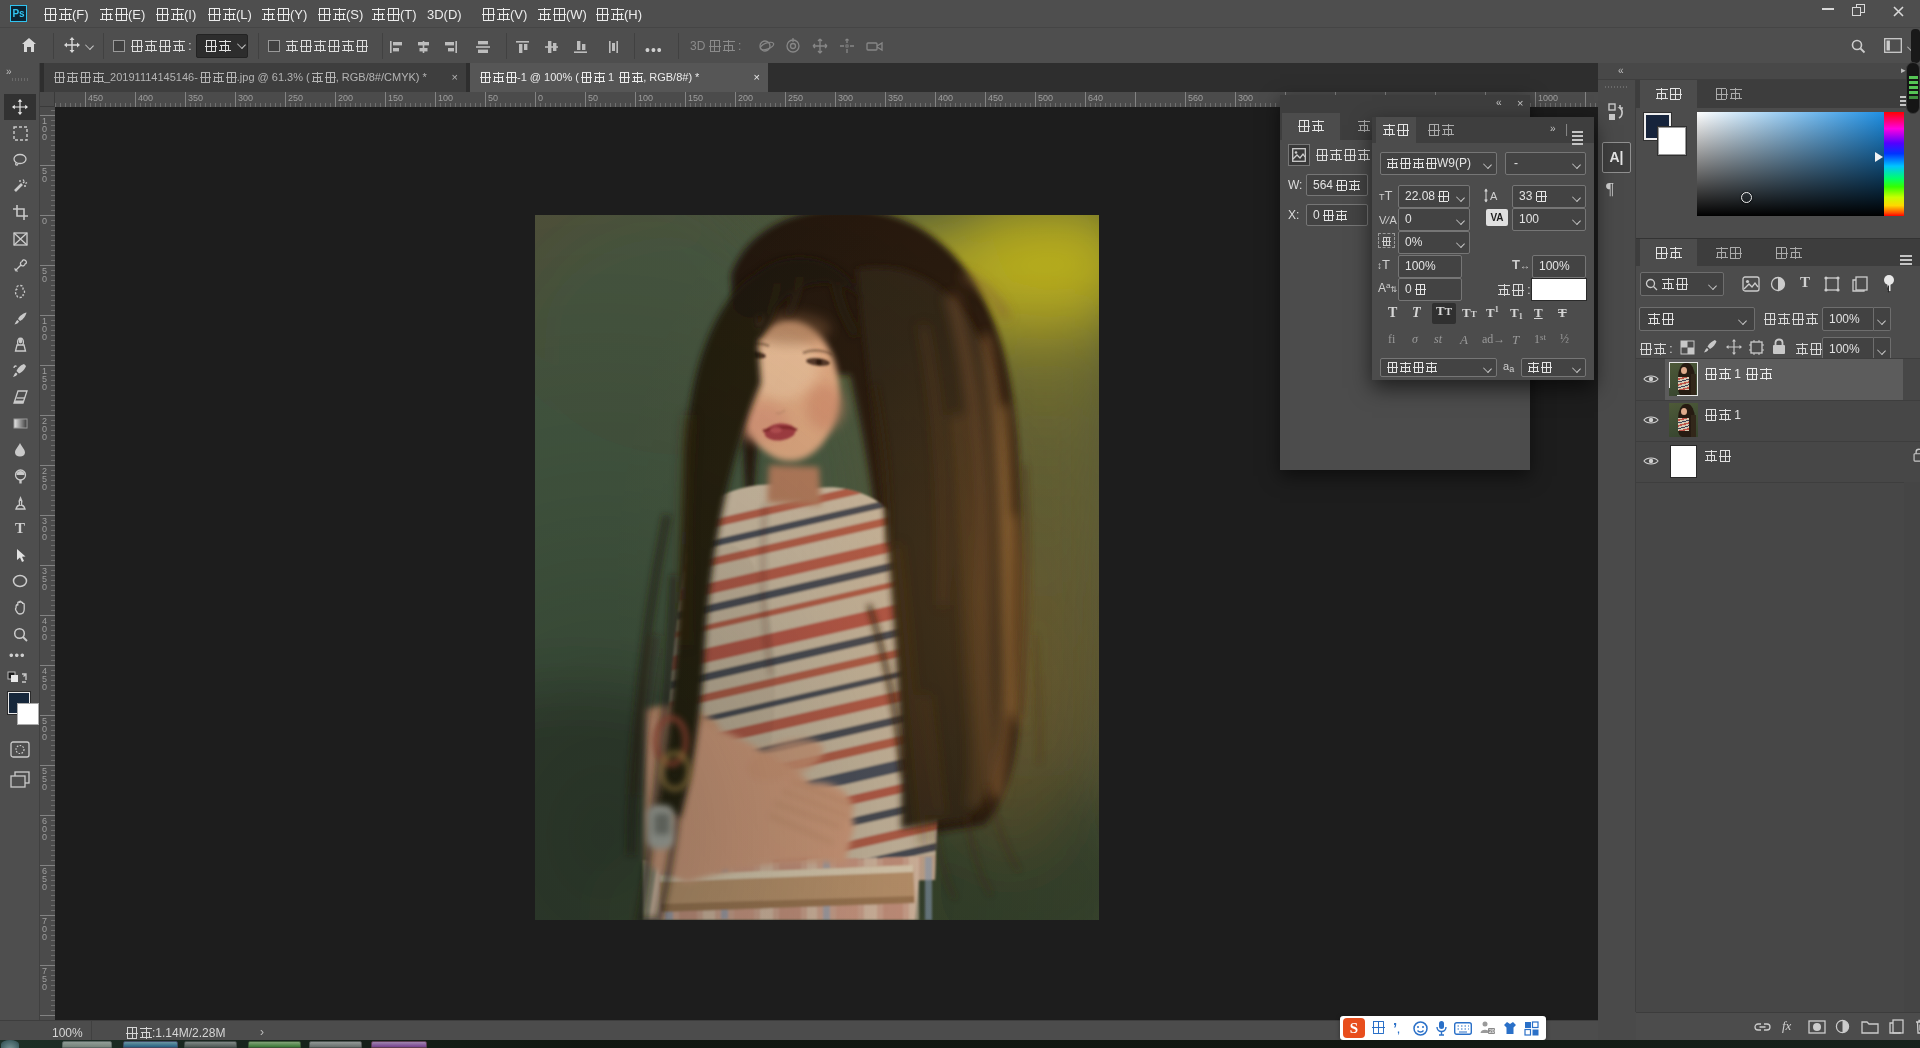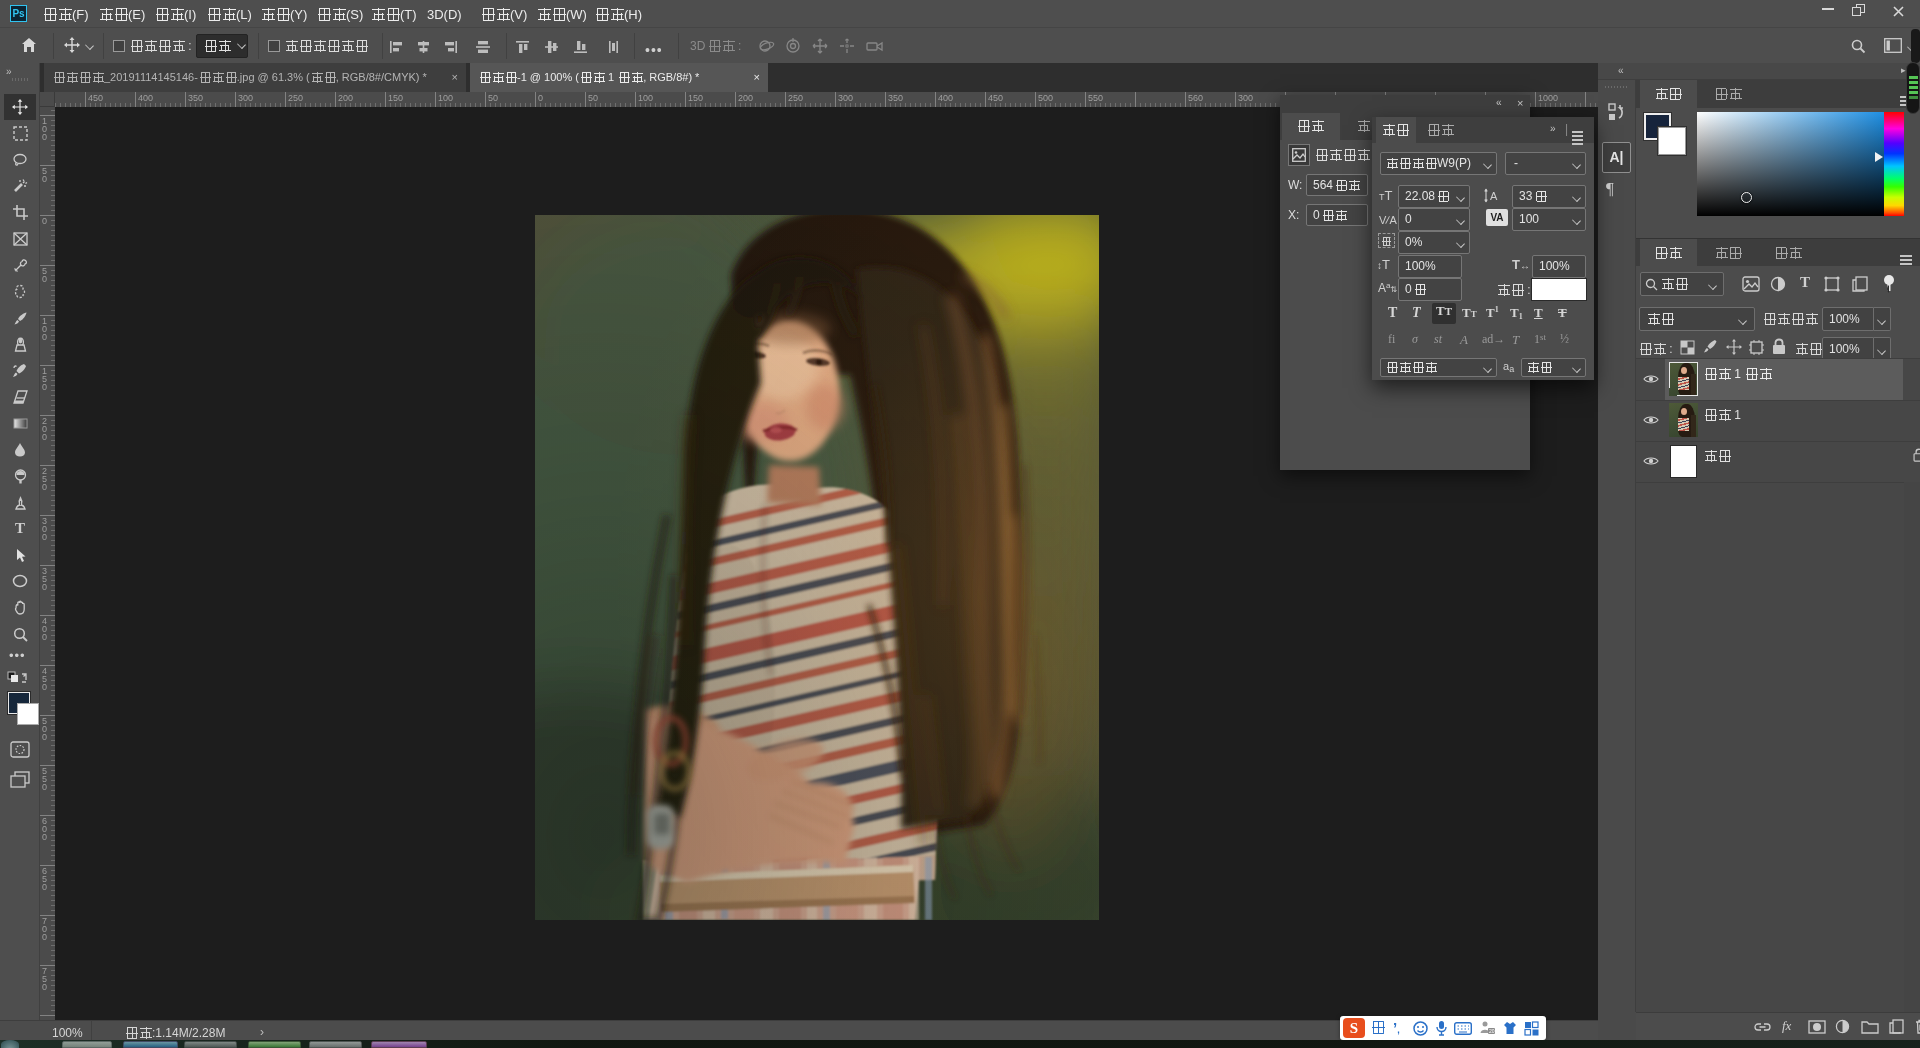--- a/index.html
+++ b/index.html
@@ -345,21 +345,21 @@
     <span class="rnum" style="left:548px;">50</span>
     <span class="rnum" style="left:598px;">100</span>
     <span class="rnum" style="left:648px;">150</span>
     <span class="rnum" style="left:698px;">200</span>
     <span class="rnum" style="left:748px;">250</span>
     <span class="rnum" style="left:798px;">300</span>
     <span class="rnum" style="left:848px;">350</span>
     <span class="rnum" style="left:898px;">400</span>
     <span class="rnum" style="left:948px;">450</span>
     <span class="rnum" style="left:998px;">500</span>
-    <span class="rnum" style="left:1048px;">550</span>
+    <span class="rnum" style="left:1048px;">640</span>
     <span class="rnum" style="left:1137px;margin-top:20px;">600</span>
     <span class="rnum" style="left:1148px;">560</span>
     <span class="rnum" style="left:1198px;">300</span>
     <span class="rnum" style="left:1248px;">750</span>
     <span class="rnum" style="left:1298px;">800</span>
     <span class="rnum" style="left:1348px;">850</span>
     <span class="rnum" style="left:1398px;">900</span>
     <span class="rnum" style="left:1448px;">950</span>
     <span class="rnum" style="left:1498px;">1000</span>
   </div>

